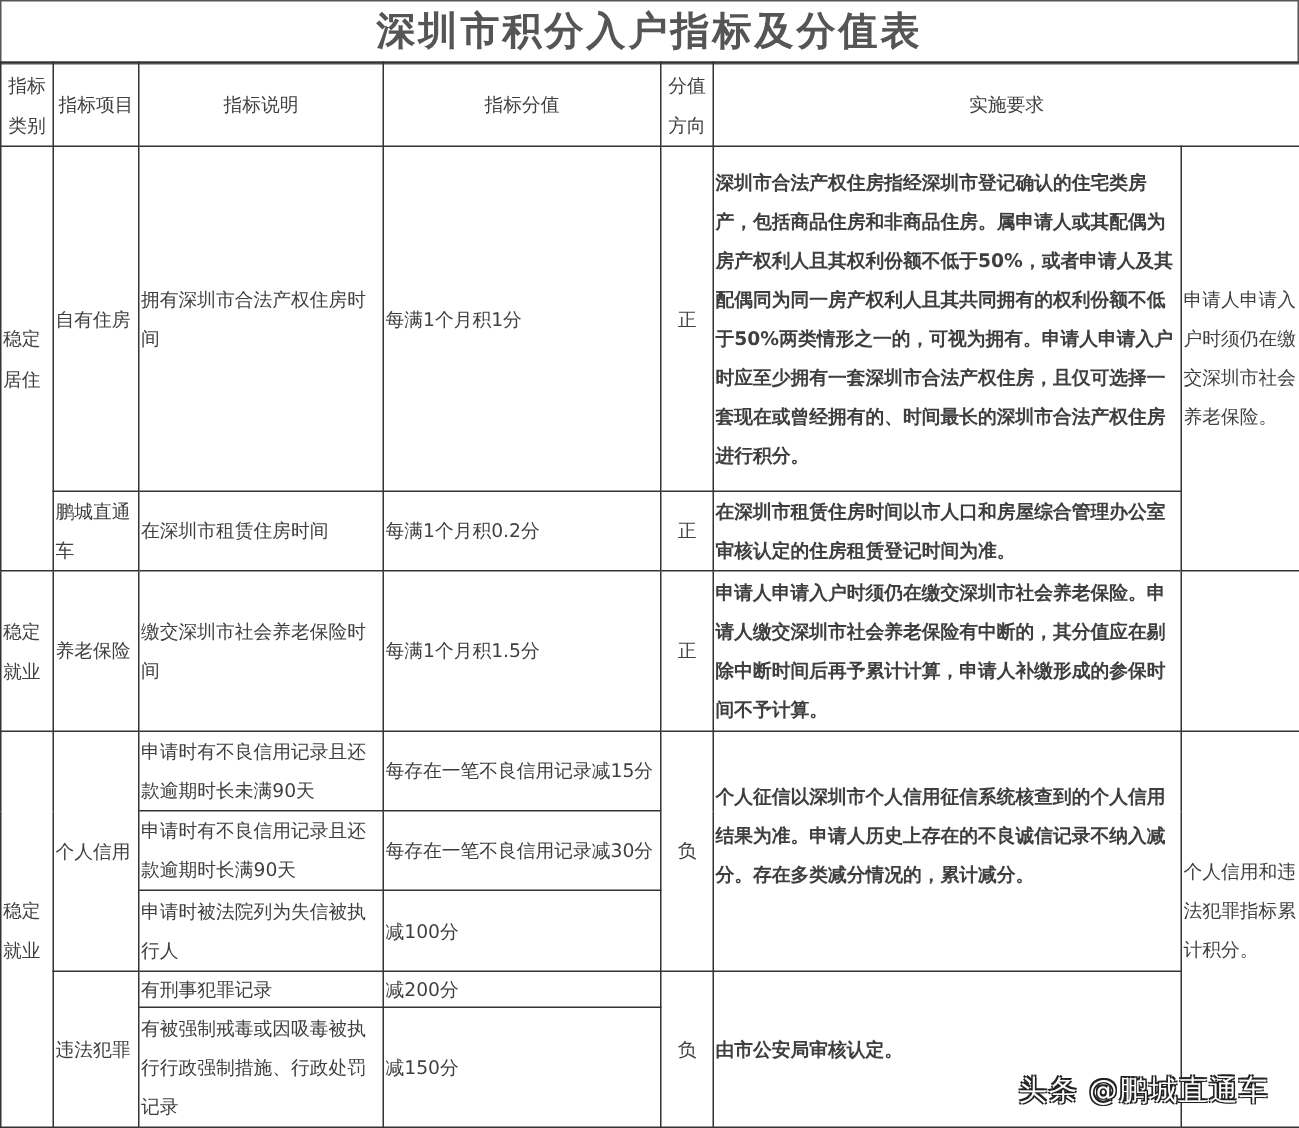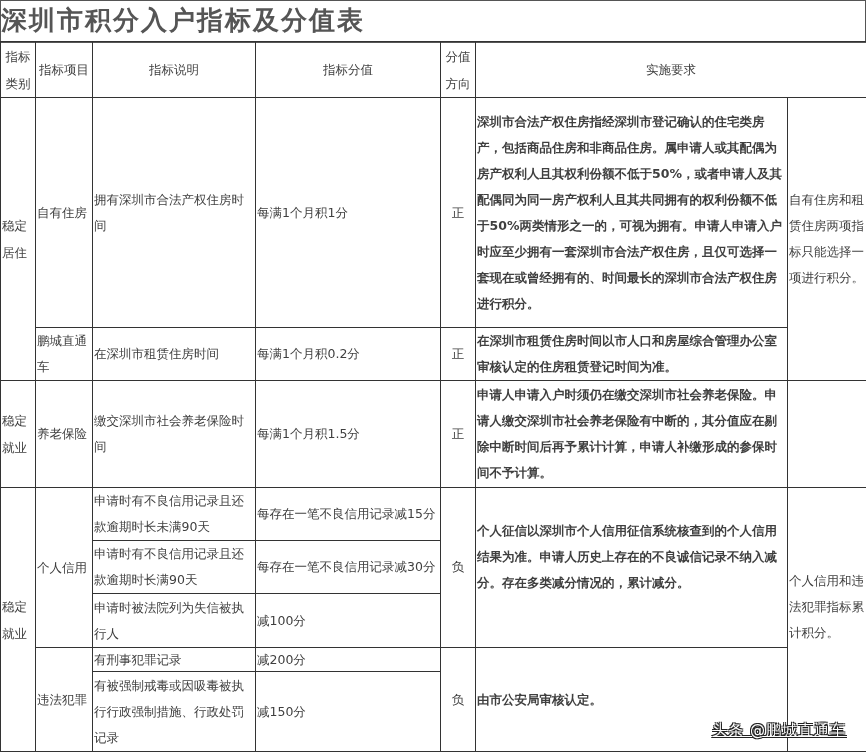--- a/index.html
+++ b/index.html
@@ -1,30 +1,30 @@
 <!DOCTYPE html>
 <html><head>
 <meta charset="utf-8">
 <style>
   html, body { margin:0; padding:0; background:#ffffff; }
   body { width:866px; height:752px; overflow:hidden; position:relative;
          font-family: "DejaVu Sans", "Liberation Sans", sans-serif; color:#3a3a3a; }
   .page { position:absolute; left:0; top:0; width:866px; height:752px; }
   .title { position:absolute; left:0; top:0; width:864px; height:40px;
            border:1px solid #555; border-bottom:2px solid #555;
-           font-size:26px; font-weight:bold; color:#555; line-height:40px; letter-spacing:2px;font-family:Liberation Serif, serif; }
+           font-size:26px; font-weight:bold; color:#555; text-align:center; line-height:40px; letter-spacing:2px; }
   table.grid { position:absolute; left:0; top:41px; border-collapse:collapse; table-layout:fixed; width:866px; }
   table.grid td { border:1.5px solid #333; padding:0 1px; font-size:12.5px; line-height:26px;
                   vertical-align:middle; color:#3f3f3f; word-break:break-all; }
   td.c { text-align:center; }
   td.hdr { text-align:center; color:#444; }
   td.req { line-height:26.5px; padding-left:3px; padding-right:2px;font-weight:bold; }
-  .wm { position:absolute; right:20px; bottom:12px; font-size:15px; color:#ffffff;
+  .wm { position:absolute; right:20px; bottom:12px; font-size:19px; color:#ffffff;
         text-shadow: 0 0 1px #222, 1px 1px 0 #222, -1px -1px 0 #222, 1px -1px 0 #222, -1px 1px 0 #222;
-        letter-spacing:1px;text-decoration:underline; }
+        letter-spacing:1px; }
 </style>
 </head>
 <body>
 
 <div class="page">
   <div class="title">深圳市积分入户指标及分值表</div>
 
   <table class="grid">
     <colgroup>
       <col style="width:35px">
@@ -46,21 +46,21 @@
       <td class="hdr" colspan="2">实施要求</td>
     </tr>
 
     <tr style="height:230px">
       <td rowspan="2" style="line-height:27px">稳定居住</td>
       <td>自有住房</td>
       <td>拥有深圳市合法产权住房时间</td>
       <td>每满1个月积1分</td>
       <td class="c">正</td>
       <td class="req">深圳市合法产权住房指经深圳市登记确认的住宅类房产，包括商品住房和非商品住房。属申请人或其配偶为房产权利人且其权利份额不低于50%，或者申请人及其配偶同为同一房产权利人且其共同拥有的权利份额不低于50%两类情形之一的，可视为拥有。申请人申请入户时应至少拥有一套深圳市合法产权住房，且仅可选择一套现在或曾经拥有的、时间最长的深圳市合法产权住房进行积分。</td>
-      <td rowspan="2">自有住房和租赁住房两项指标只能选择一项进行积分。</td>
+      <td rowspan="2">申请人申请入户时须仍在缴交深圳市社会养老保险。</td>
     </tr>
 
     <tr style="height:53px">
       <td>鹏城直通车</td>
       <td>在深圳市租赁住房时间</td>
       <td>每满1个月积0.2分</td>
       <td class="c">正</td>
       <td class="req">在深圳市租赁住房时间以市人口和房屋综合管理办公室审核认定的住房租赁登记时间为准。</td>
     </tr>
 

